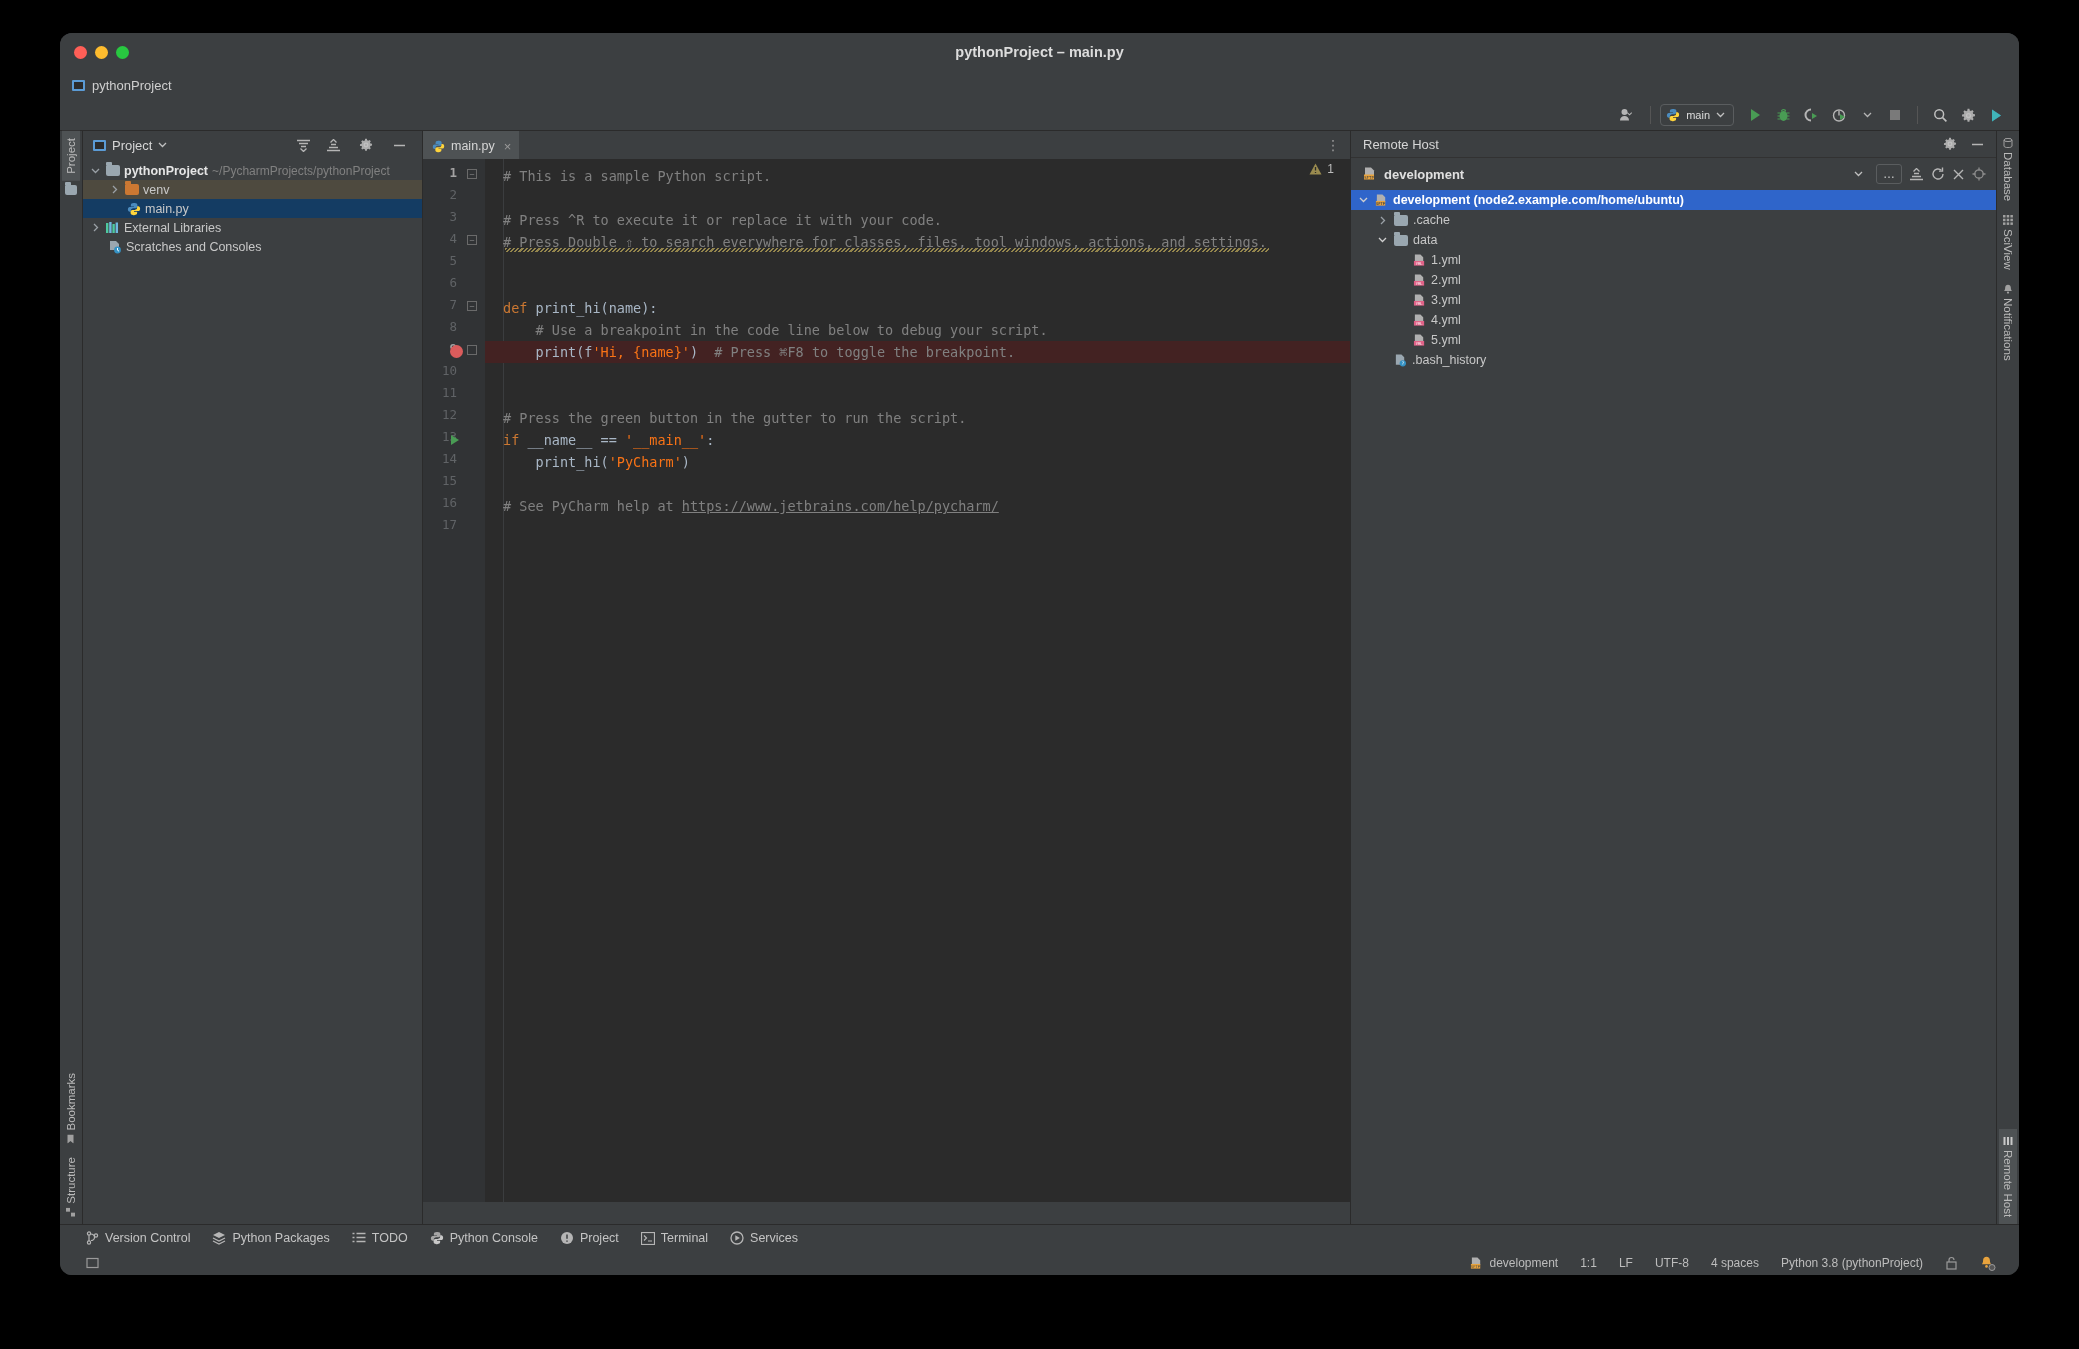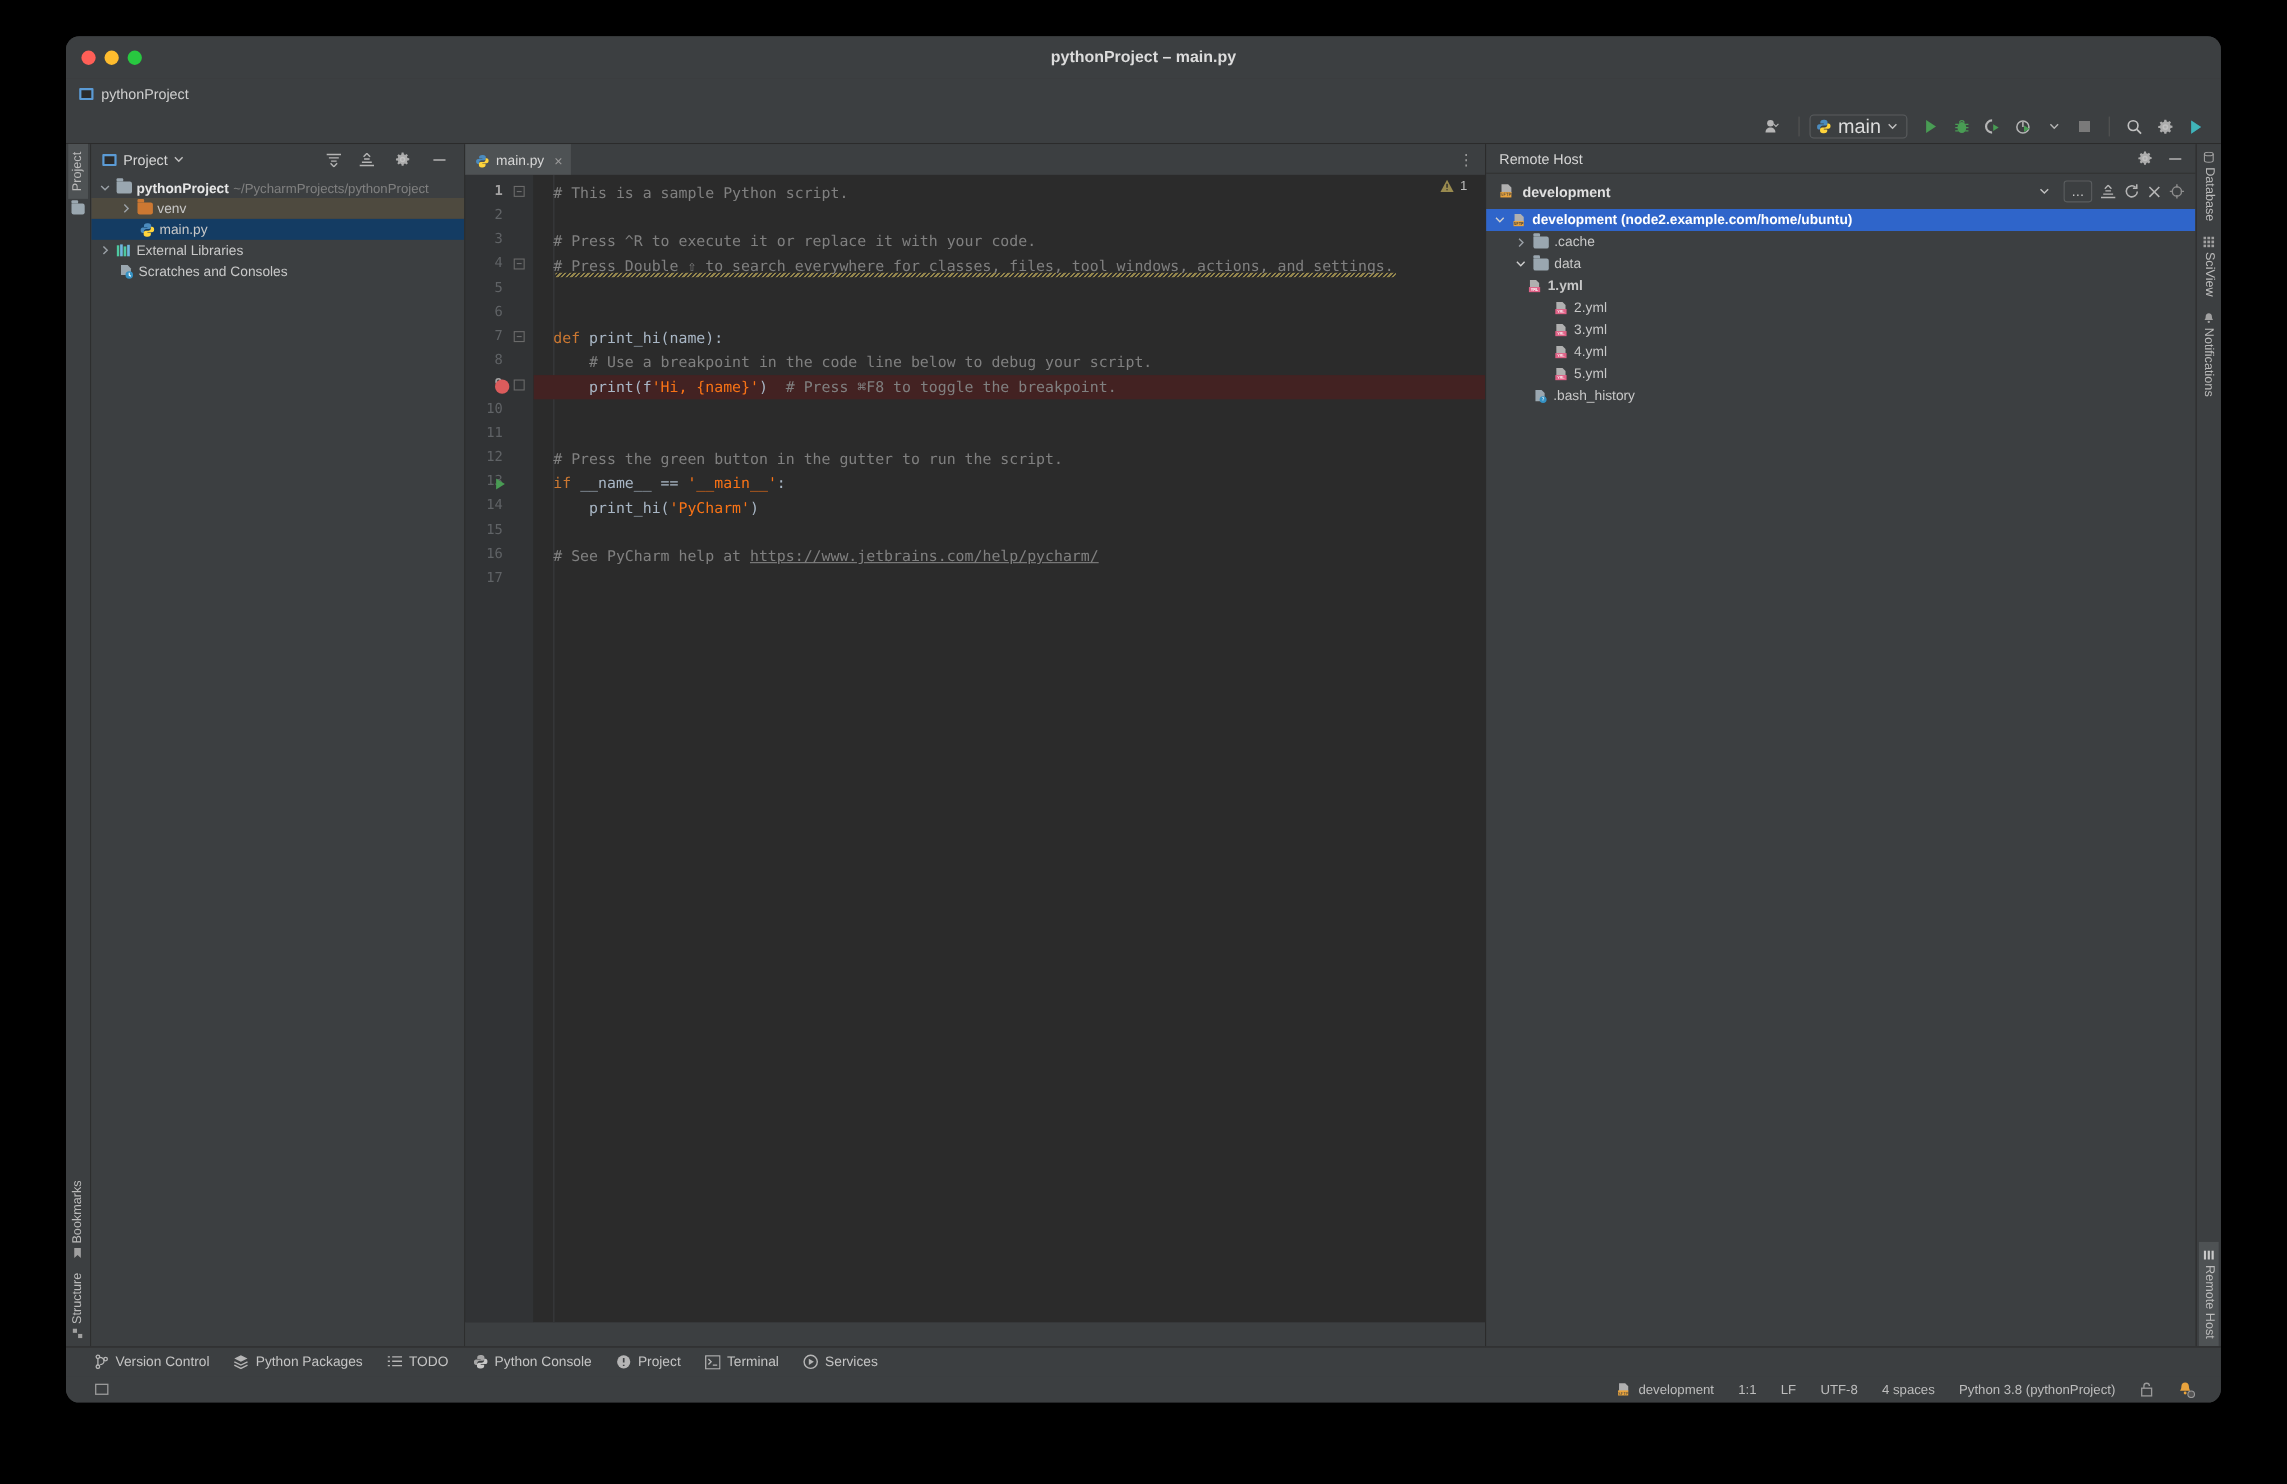--- a/index.html
+++ b/index.html
@@ -50,21 +50,21 @@
   .tbtn {
     width: 26px; height: 24px; display: flex; align-items: center;
     justify-content: center; border-radius: 3px;
   }
   .tsep { width: 1px; height: 18px; background: #555; margin: 0 7px; }
   .runcfg {
     display: flex; align-items: center; gap: 6px;
     border: 1px solid #5a5d5f; border-radius: 4px;
     height: 22px; padding: 0 8px 0 5px; margin-right: 6px;
   }
-  .runcfg span { font-size: 18px; color: #dcdcdc; }
+  .runcfg span { font-size: 11px; color: #dcdcdc; }
   
   .body { flex: 1; display: flex; min-height: 0; background: #3c3f41; }
   .stripe {
     width: 23px; background: #3c3f41; display: flex; flex-direction: column;
     align-items: center; flex: 0 0 23px; border-right: 1px solid #2b2b2b;
   }
   .stripe.right { border-right: none; border-left: 1px solid #2b2b2b; }
   .vtab {
     writing-mode: vertical-rl; font-size: 11.5px; color: #bbb;
     padding: 7px 3px; display: flex; align-items: center; gap: 4px;
@@ -609,21 +609,21 @@
             <span class="chev">
               <svg width="9" height="6" viewBox="0 0 9 6">
                 <path d="M1 1l3.5 3.5L8 1" stroke="#cfcfcf" stroke-width="1.3" fill="none"></path>
               </svg>
             </span>
             <span class="ico">
               <span class="folder"></span>
             </span>
             <span>data</span>
           </div>
-          <div class="rrow" style="padding-left: 20px; font-weight: bold;">
+          <div class="rrow" style="padding-left: 44px;">
             <span class="chev"></span>
             <span class="ico">
               <svg width="13" height="13" viewBox="0 0 14 14">
                 <path d="M2 0.5h6l3 3v5H2z" fill="#b0b0b0"></path>
                 <rect x="1" y="7.5" width="11" height="5" fill="#e06287"></rect>
                 <text x="6.5" y="11.6" font-size="4" text-anchor="middle" fill="#fff" font-family="monospace">YML</text>
               </svg>
             </span>
             <span>1.yml</span>
           </div>

